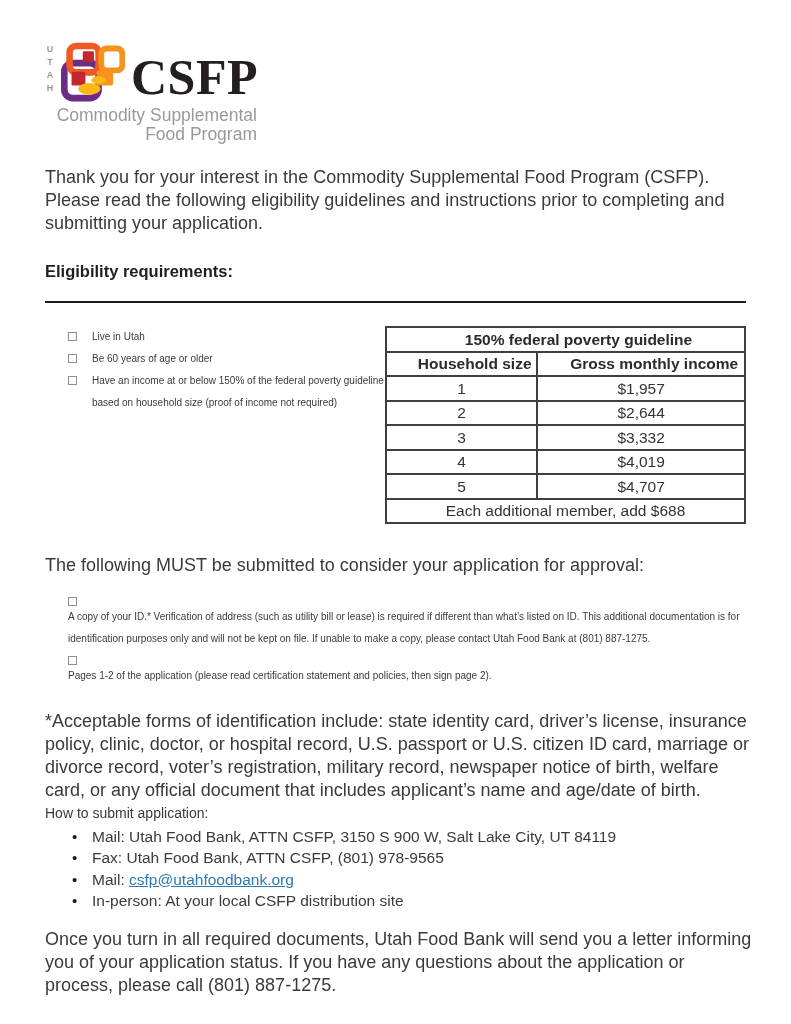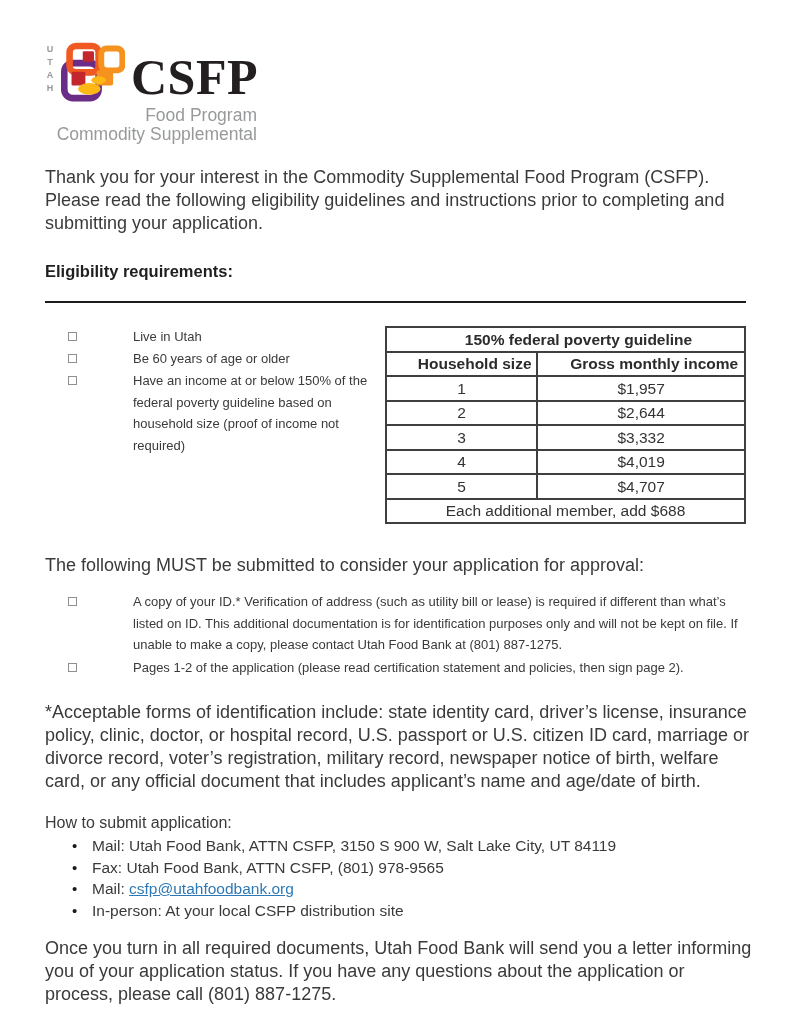--- a/index.html
+++ b/index.html
@@ -41,42 +41,42 @@
   .intro { margin-top:22px; width:702px; }
   .section-heading {
     margin-top:27px;
     font-size:16.5px; font-weight:bold; color:#1f1f1f;
     border-bottom:2.5px solid #1c1c1c;
     padding-bottom:20px; width:701px;
   }
   
   .two-col { display:flex; margin-top:23px; width:701px; }
   .check-list { margin-left:23px; width:317px; }
-  .check-item { display:flex; font-size:13px; line-height:21.5px; margin-bottom:0.5px;gap:41px; }
+  .check-item { display:flex; font-size:10px; line-height:21.5px; margin-bottom:0.5px; }
   .check-box {
     flex:0 0 auto; width:9px; height:9px;
     border:1.5px solid #8f8f8f;
     margin:6px 15px 0 0;
   }
   
   .pov-table { margin-left:auto; border-collapse:collapse; width:361px; align-self:flex-start; }
   .pov-table td, .pov-table th {
     border:2px solid #3f3f3f;
     font-size:15.5px; text-align:center; padding:0.5px 2px;
     line-height:21.5px; color:#333333;
   }
   .pov-table .bold { font-weight:bold; color:#2b2b2b;padding-left:28px; }
   
   .must-para { margin-top:30px; width:702px; }
   .submit-list { margin-top:14px; margin-left:23px; width:678px; }
-  .submit-list .check-item { margin-bottom:1px; }
+  .submit-list .check-item { margin-bottom:1px;flex-direction:column; }
   
   .id-note { margin-top:23px; width:710px; }
   
-  .howto-heading { margin-top:18px; font-size:16px; line-height:23px; }
+  .howto-heading { font-size:14px; line-height:23px; }
   .bullet-list { margin-top:1px; margin-left:27px; }
   .bullet-item { display:flex; font-size:15.5px; line-height:21.5px; }
   .bullet-dot { flex:0 0 auto; width:20px; font-size:15px; color:#1a1a1a; }
   .email-link { color:#2E79B5; text-decoration:underline; }
   
   .closing { margin-top:16px; width:710px; }
 </style>
 </head>
 <body>
 
@@ -91,22 +91,22 @@
         <rect x="64" y="9" width="32" height="33" rx="8" fill="none" stroke="#F6921E" stroke-width="9"></rect>
         <rect x="36" y="13" width="17" height="16" rx="2" fill="#C4262E"></rect>
         <rect x="19" y="44" width="21" height="21" rx="2" fill="#C4262E"></rect>
         <rect x="57" y="42" width="25" height="23" rx="3" fill="#F6921E"></rect>
         <ellipse cx="46" cy="70" rx="17" ry="9" fill="#FDB813"></ellipse>
         <ellipse cx="60" cy="57" rx="11" ry="6" fill="#FDB813"></ellipse>
       </svg>
       <span class="logo-acronym">CSFP</span>
     </div>
     <div class="logo-tagline">
+      <div>Commodity Supplemental</div>
       <div>Food Program</div>
-      <div>Commodity Supplemental</div>
     </div>
   </div>
 
   <p class="para intro">Thank you for your interest in the Commodity Supplemental Food Program (CSFP). Please read the following eligibility guidelines and instructions prior to completing and submitting your application.</p>
 
   <div class="section-heading">Eligibility requirements:</div>
 
   <div class="two-col">
     <div class="check-list">
       <div class="check-item">

